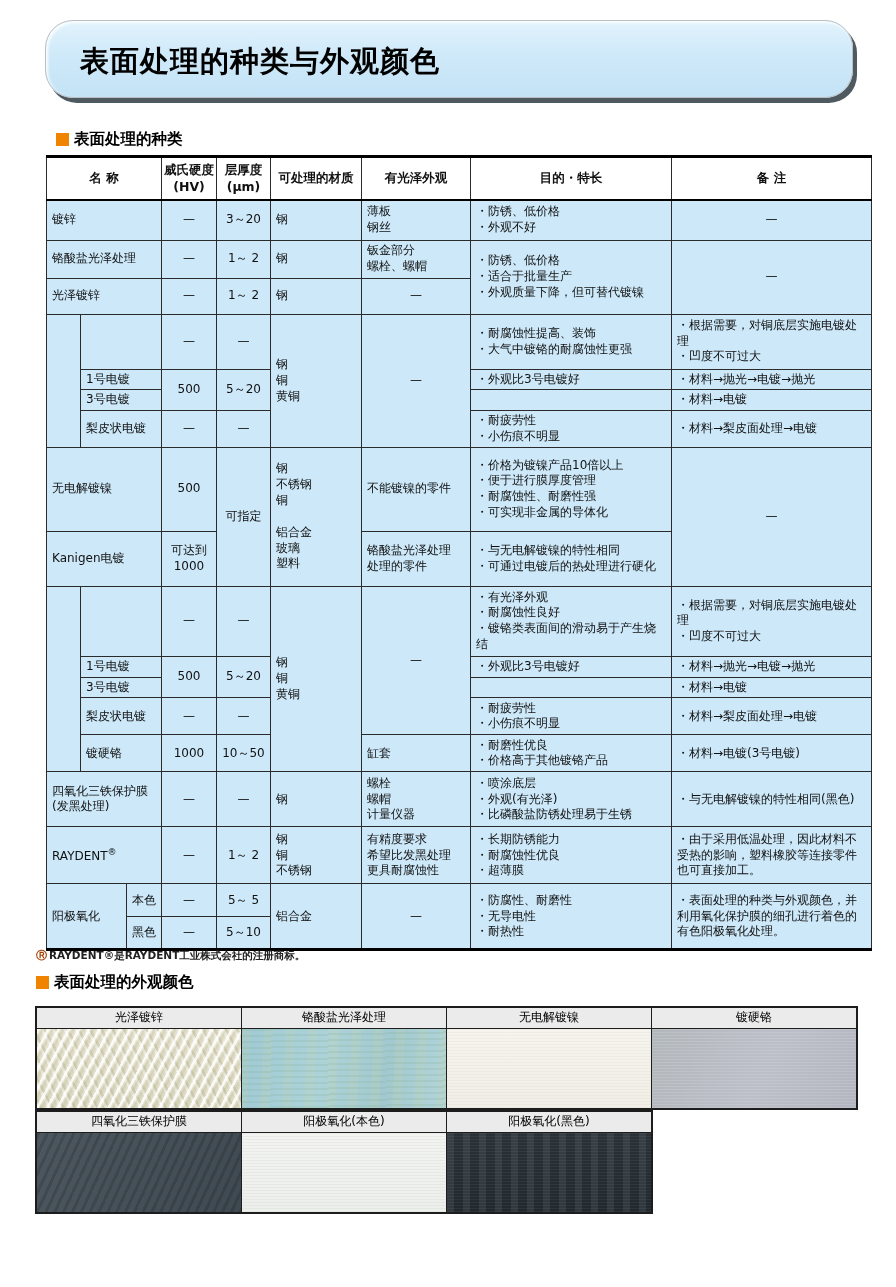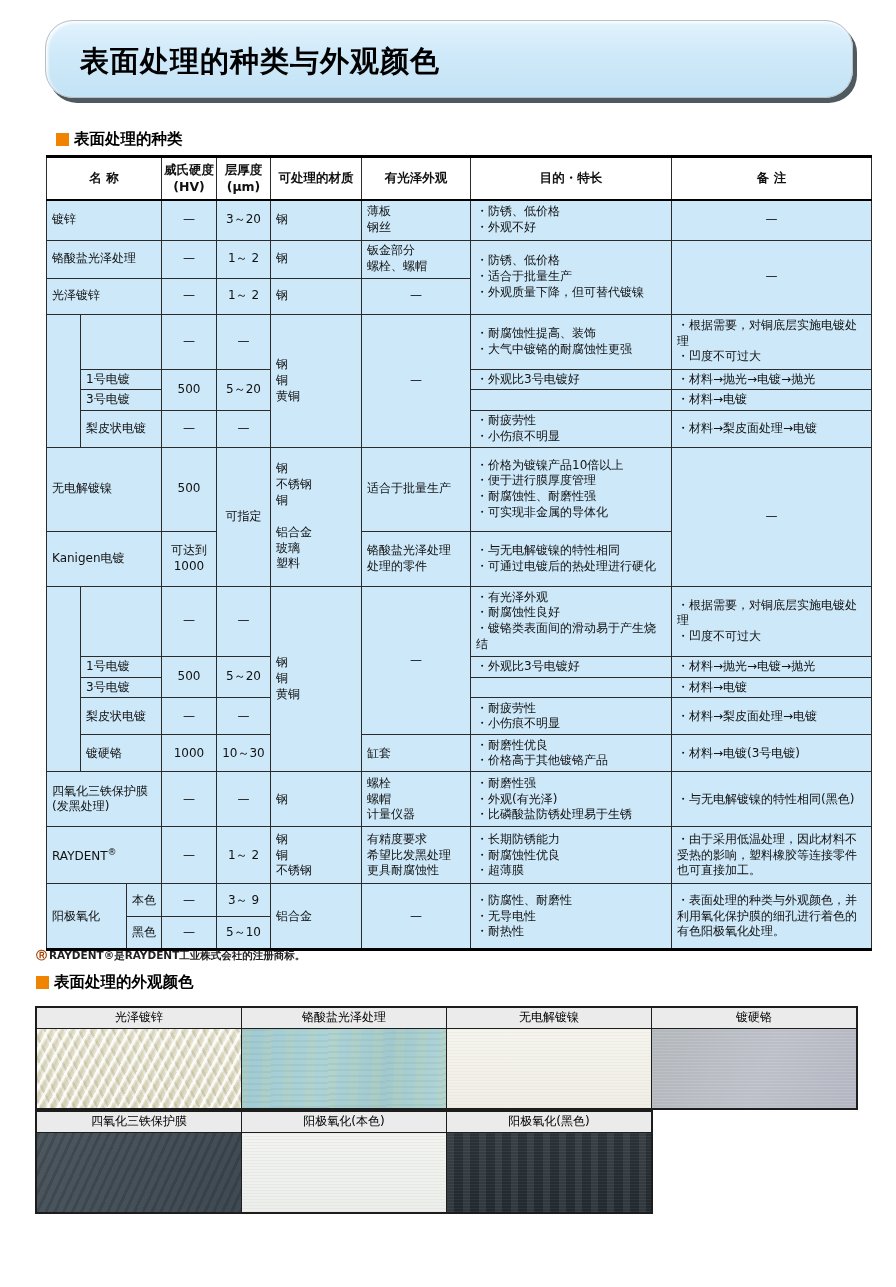--- a/index.html
+++ b/index.html
@@ -193,21 +193,21 @@
       <td colspan="3" class="nm">无电解镀镍</td>
       <td class="c">500</td>
       <td rowspan="2" class="c">可指定</td>
       <td rowspan="2" class="mat">钢
 不锈钢
 铜
 
 铝合金
 玻璃
 塑料</td>
-      <td>适合于批量生产</td>
+      <td>不能镀镍的零件</td>
       <td>・价格为镀镍产品10倍以上
 ・便于进行膜厚度管理
 ・耐腐蚀性、耐磨性强
 ・可实现非金属的导体化</td>
       <td rowspan="2" class="c">—</td>
     </tr>
 
     <tr style="height:55px">
       <td colspan="3" class="nm">Kanigen电镀</td>
       <td class="c">可达到
@@ -250,37 +250,37 @@
       <td class="c">—</td>
       <td class="c">—</td>
       <td>・耐疲劳性
 ・小伤痕不明显</td>
       <td>・材料→梨皮面处理→电镀</td>
     </tr>
 
     <tr style="height:37px">
       <td colspan="2" class="sub">镀硬铬</td>
       <td class="c">1000</td>
-      <td class="c">10～30</td>
+      <td class="c">10～50</td>
       <td>缸套</td>
       <td>・耐磨性优良
 ・价格高于其他镀铬产品</td>
       <td>・材料→电镀(3号电镀)</td>
     </tr>
 
     <tr style="height:55px">
       <td colspan="3" class="nm">四氧化三铁保护膜
 (发黑处理)</td>
       <td class="c">—</td>
       <td class="c">—</td>
       <td class="mat">钢</td>
       <td>螺栓
 螺帽
 计量仪器</td>
-      <td>・耐磨性强
+      <td>・喷涂底层
 ・外观(有光泽)
 ・比磷酸盐防锈处理易于生锈</td>
       <td>・与无电解镀镍的特性相同(黑色)</td>
     </tr>
 
     <tr style="height:57px">
       <td colspan="3" class="nm"><span>RAYDENT</span><sup>®</sup></td>
       <td class="c">—</td>
       <td class="c">1～ 2</td>
       <td class="mat">钢
@@ -292,21 +292,21 @@
       <td>・长期防锈能力
 ・耐腐蚀性优良
 ・超薄膜</td>
       <td>・由于采用低温处理，因此材料不受热的影响，塑料橡胶等连接零件也可直接加工。</td>
     </tr>
 
     <tr style="height:33px">
       <td colspan="2" rowspan="2" class="nm">阳极氧化</td>
       <td class="c">本色</td>
       <td class="c">—</td>
-      <td class="c">3～ 9</td>
+      <td class="c">5～ 5</td>
       <td rowspan="2" class="mat">铝合金</td>
       <td rowspan="2" class="c">—</td>
       <td rowspan="2">・防腐性、耐磨性
 ・无导电性
 ・耐热性</td>
       <td rowspan="2">・表面处理的种类与外观颜色，并利用氧化保护膜的细孔进行着色的有色阳极氧化处理。</td>
     </tr>
 
     <tr style="height:33px">
       <td class="c">黑色</td>

